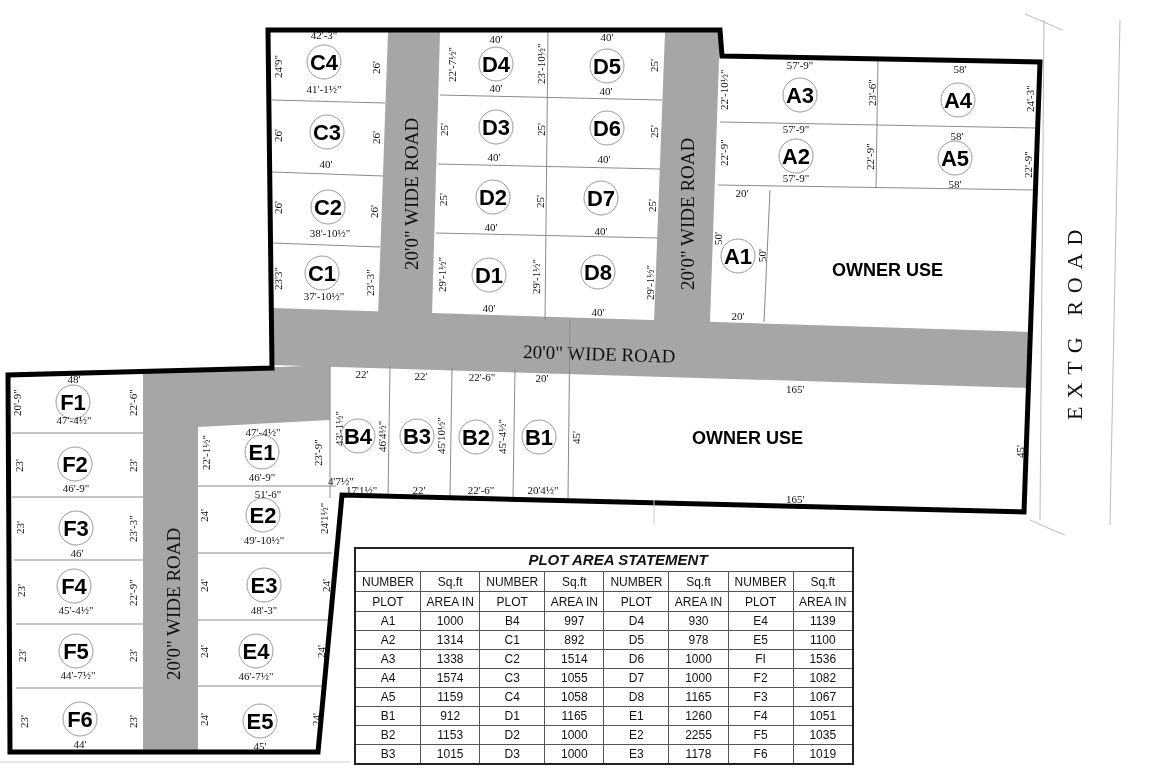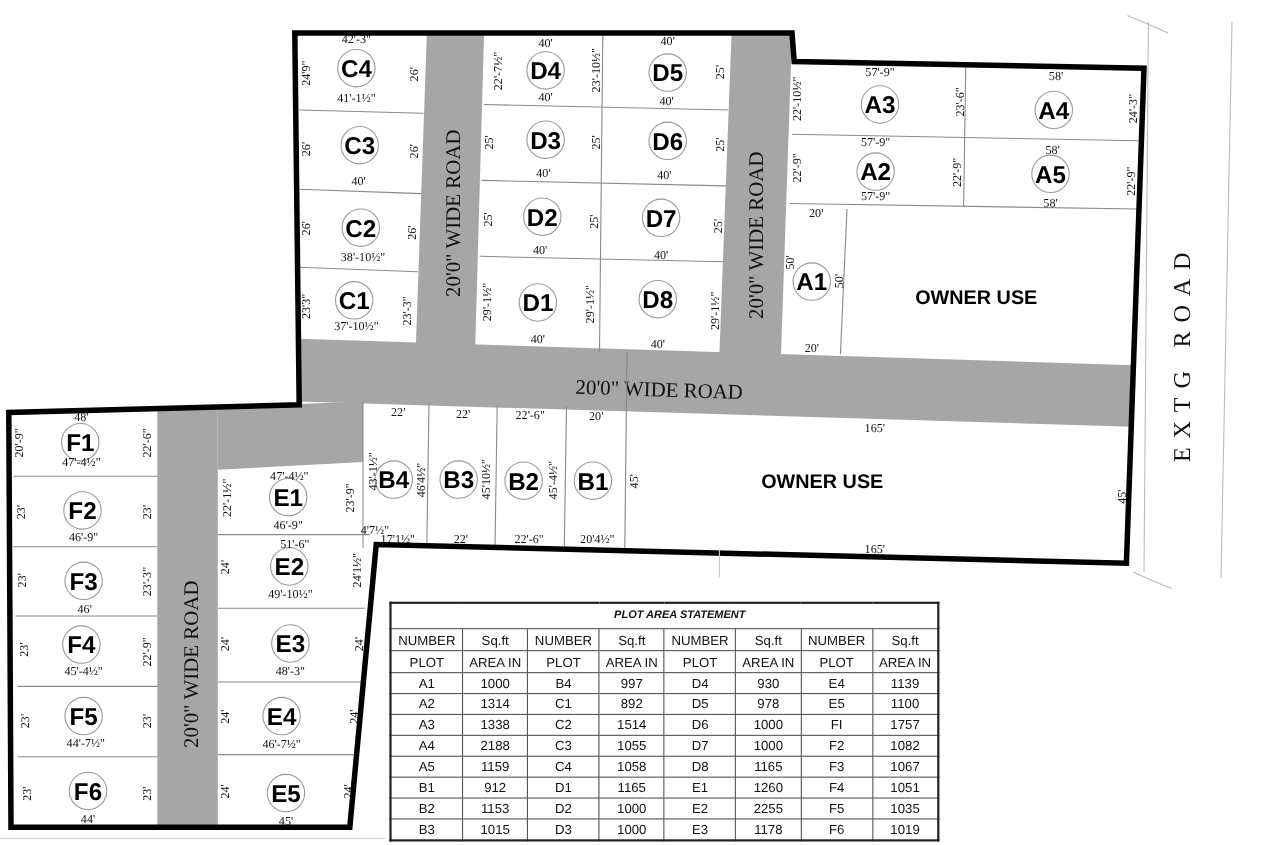--- a/index.html
+++ b/index.html
@@ -5,21 +5,21 @@
   html, body { margin: 0; padding: 0; background: #ffffff; }
   body { width: 1158px; height: 768px; position: relative; overflow: hidden; font-family: "Liberation Sans", sans-serif; }
   #plan { position: absolute; left: 0; top: 0; }
   .plot-id { font-family: "Liberation Sans", sans-serif; font-weight: bold; font-size: 22px; fill: #000; }
   .dim { font-family: "Liberation Serif", serif; font-size: 11px; fill: #111; }
   .road-lbl { font-family: "Liberation Serif", serif; font-size: 19px; fill: #111; }
   .owner { font-family: "Liberation Sans", sans-serif; font-weight: bold; font-size: 18px; fill: #000; }
   .extg { font-family: "Liberation Serif", serif; font-size: 22px; letter-spacing: 8px; fill: #111; }
   .stmt { position: absolute; left: 354px; top: 547px; width: 500px; border-collapse: collapse; background: #fff; border: 2px solid #222; }
   .stmt td, .stmt th { border: 1px solid #555; text-align: center; font-family: "Liberation Sans", sans-serif; font-size: 12px; color: #111; padding: 0; height: 18px; line-height: 18px; font-weight: normal; }
-  .stmt .title { font-weight: bold; font-style: italic; font-size: 10px; height: 22px; padding-left: 28px; }
+  .stmt .title { font-weight: bold; font-style: italic; font-size: 15px; height: 22px; padding-left: 28px; }
   .stmt .hdr td { height: 19px; }
 </style>
 </head>
 <body>
 
 <svg id="plan" width="1158" height="768" viewBox="0 0 1158 768">
 
   <g>
     <polyline points="1044,20 1040,520" fill="none" stroke="#bbb" stroke-width="1"></polyline>
     <polyline points="1120,20 1110,525" fill="none" stroke="#bbb" stroke-width="1"></polyline>
@@ -375,25 +375,25 @@
         <td>1100</td>
       </tr>
       <tr>
         <td>A3</td>
         <td>1338</td>
         <td>C2</td>
         <td>1514</td>
         <td>D6</td>
         <td>1000</td>
         <td>FI</td>
-        <td>1757</td>
+        <td>1536</td>
       </tr>
       <tr>
         <td>A4</td>
-        <td>2188</td>
+        <td>1574</td>
         <td>C3</td>
         <td>1055</td>
         <td>D7</td>
         <td>1000</td>
         <td>F2</td>
         <td>1082</td>
       </tr>
       <tr>
         <td>A5</td>
         <td>1159</td>

